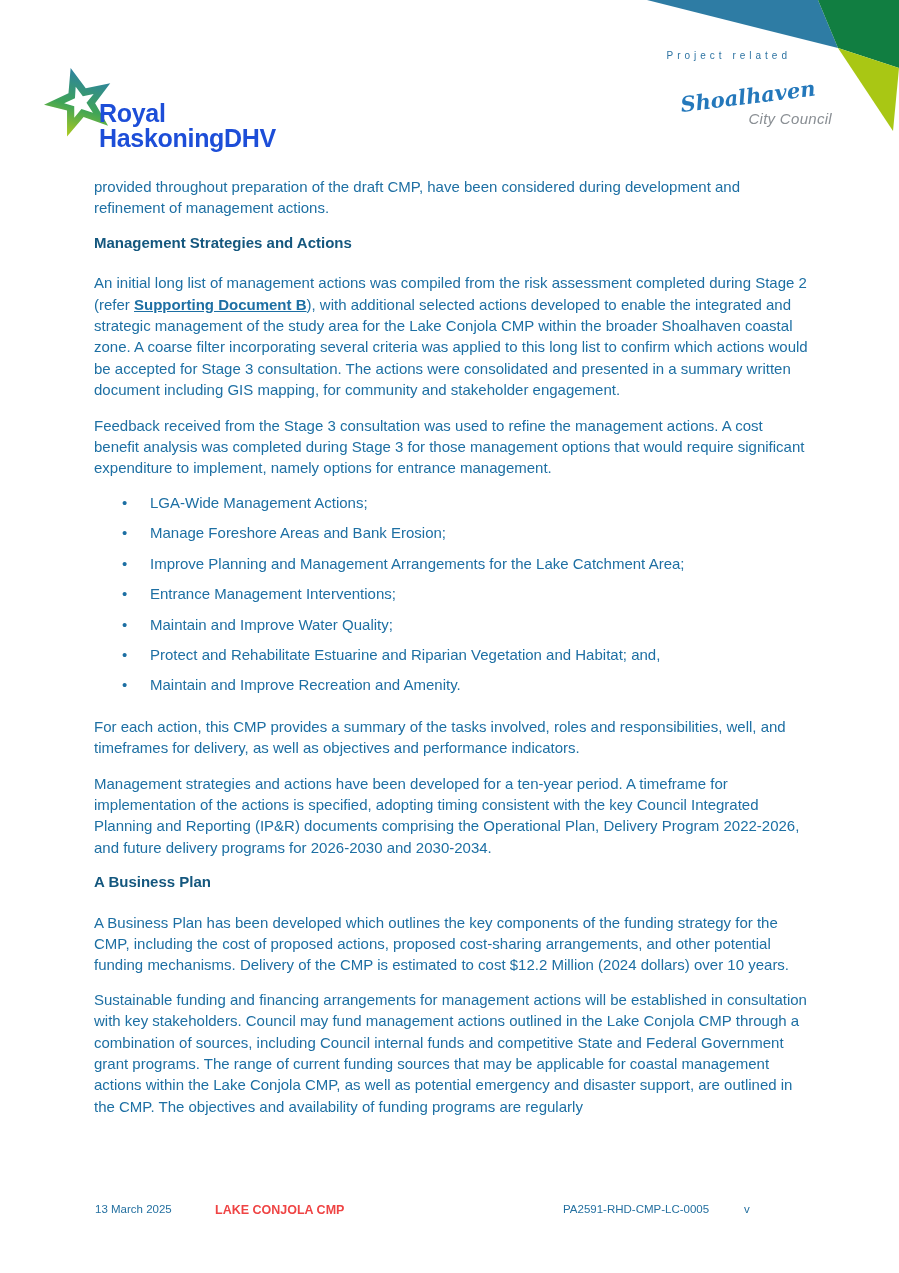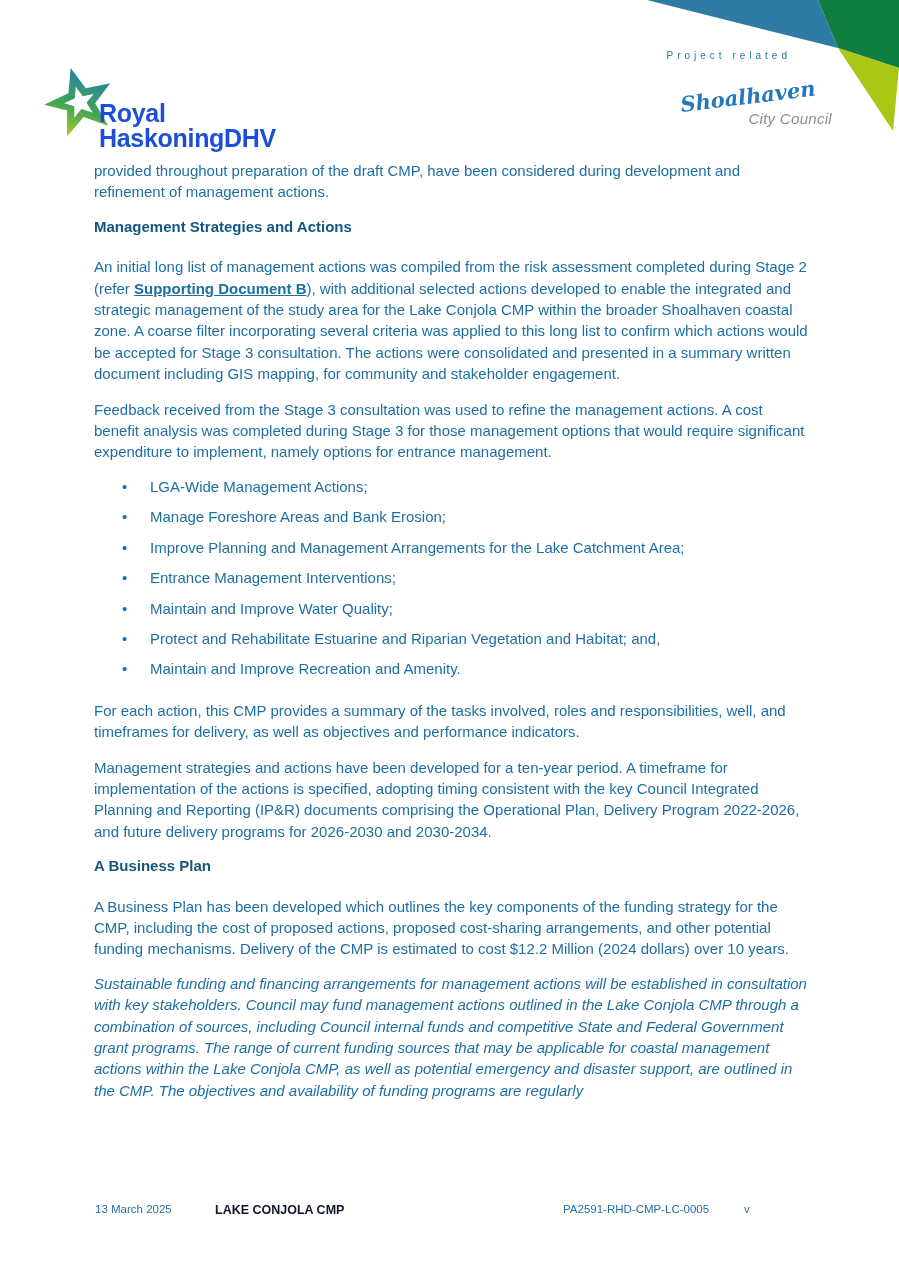--- a/index.html
+++ b/index.html
@@ -25,40 +25,40 @@
     display:block;font-family:"DejaVu Serif","Liberation Serif",serif;
     font-style:italic;font-weight:700;font-size:21px;color:#2478bb;
     transform:rotate(-7deg);transform-origin:left bottom;
   }
   .sh-sub{
     display:block;font-style:italic;font-size:15px;color:#8a8f94;
     margin:-7px 0 0 40px;letter-spacing:0.3px;text-align:right;
   }
   
   .body-copy{
-    position:absolute;left:94px;top:160px;width:714px;
+    position:absolute;left:94px;top:176px;width:714px;
     font-size:15px;line-height:21.4px;color:#1d6fa3;
   }
   .body-copy p{margin:0 0 14px;}
   p.mb13{margin-bottom:13px;}
   p.mb8{margin-bottom:8px;}
-  p.mb0{margin-bottom:0;font-style:italic;}
+  p.mb0{margin-bottom:0;}
   p.hding{font-weight:700;color:#14577e;margin-bottom:19px;}
   .b{font-weight:700;text-decoration:underline;}
   ul.blist{margin:0 0 20px;padding:0;}
   ul.blist li{
     list-style:none;position:relative;padding-left:56px;margin:0 0 9px;
   }
   ul.blist li:last-child{margin-bottom:0;}
   ul.blist .marker{position:absolute;left:28px;top:0;}
   
   .footer{position:absolute;left:94px;top:1203px;width:714px;height:20px;color:#2470a0;}
   .footer span{position:absolute;top:0;white-space:nowrap;}
   .f-date{left:1px;font-size:11.5px;}
-  .f-title{left:121px;font-size:12.5px;font-weight:700;color:#0f172a;}
+  .f-title{left:121px;font-size:12.5px;font-weight:700;color:#ef4444;}
   .f-num{left:469px;font-size:11.5px;}
   .f-page{left:650px;font-size:11.5px;}
 </style>
 </head>
 <body>
 
 <div class="page">
 
   <svg class="corner" viewBox="0 0 299 140" aria-hidden="true">
     <polygon points="47,0 218,0 238,48" fill="#2e7ca4"></polygon>

